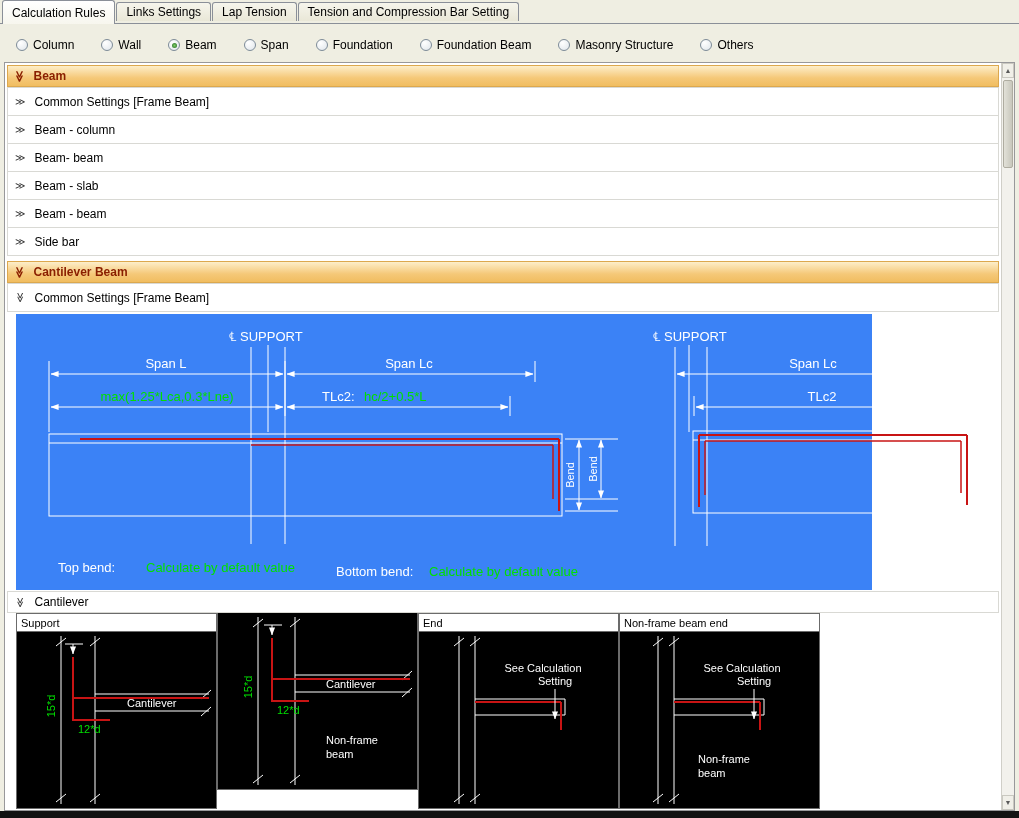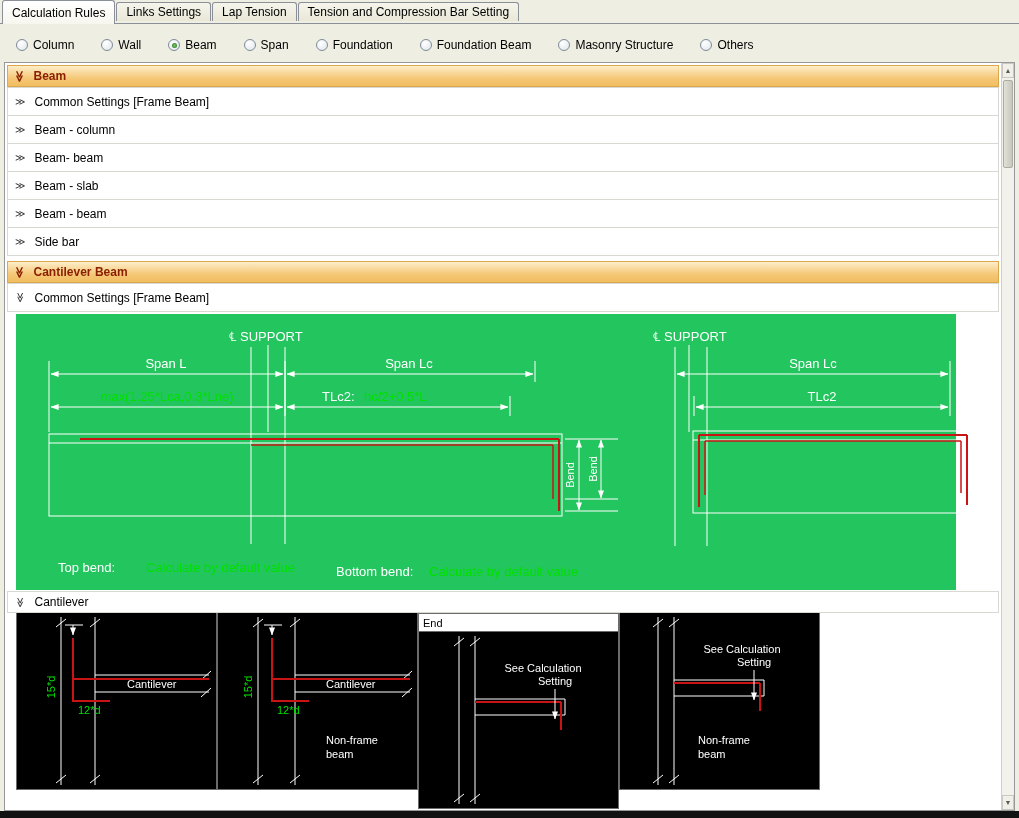--- a/index.html
+++ b/index.html
@@ -29,21 +29,21 @@
       background:linear-gradient(#fdeec9,#f5c878 60%,#f1bd60);border:1px solid #dca84e;color:#8a1f00;font-weight:bold}
   .sec-hdr.mt{margin-top:5px}
   .sec-chev{display:inline-block;transform:rotate(90deg);margin-right:8px;font-size:11px}
 
   .row{margin:-1px 2px 0;height:29px;border:1px solid #d9d9d4;display:flex;align-items:center;padding:0 7px;background:#fff}
   .row.first{margin-top:0}
   .row.sm{height:22px;margin-top:1px}
   .row-chev{font-size:10px;color:#333;margin-right:9px}
   .row-chev.down{display:inline-block;transform:rotate(90deg)}
 
-  .diagram{margin:2px 2px 0 11px;width:940px;height:276px;background:#22c55e}
+  .diagram{margin:2px 2px 0 11px;width:856px;height:276px;background:#3b82f6}
   .panels{display:flex;margin-left:11px}
   .dpanel{width:201px}
   .dp-hdr{height:19px;border:1px solid #6b6b6b;background:#fff;font-size:11px;padding:3px 0 0 4px;white-space:nowrap;overflow:hidden}
   .dp-body{height:177px;background:#000;border:1px solid #6b6b6b;border-top:none;overflow:hidden}
 
   
   .vscroll{position:absolute;right:0;top:0;bottom:0;width:13px;background:#f2f1ec;border-left:1px solid #d0cfc8}
   .sc-btn{position:absolute;left:0;width:12px;height:15px;background:#f0efe8;border:1px solid #c9c8c0;
       color:#5a5a5a;font-size:7px;display:flex;align-items:center;justify-content:center}
   .sc-btn.up{top:0}
@@ -223,20 +223,21 @@
     </div>
 
     <div class="row sm">
       <span class="row-chev down">≫</span>
       <span>Cantilever</span>
     </div>
 
     <div class="panels">
 
       <div class="dpanel">
+        <div class="dp-hdr">Support</div>
         <div class="dp-body">
           <svg width="199" height="175" viewBox="0 0 199 175">
             <line x1="44" y1="4" x2="44" y2="172" class="w"></line>
             <line x1="78" y1="4" x2="78" y2="172" class="w"></line>
             <line x1="39" y1="14" x2="49" y2="6" class="w"></line>
             <line x1="73" y1="14" x2="83" y2="6" class="w"></line>
             <line x1="39" y1="170" x2="49" y2="162" class="w"></line>
             <line x1="73" y1="170" x2="83" y2="162" class="w"></line>
             <line x1="78" y1="62" x2="192" y2="62" class="w"></line>
             <line x1="78" y1="79" x2="192" y2="79" class="w"></line>
@@ -297,20 +298,21 @@
             <line x1="56" y1="70" x2="142" y2="70" class="r2"></line>
             <line x1="142" y1="70" x2="142" y2="98" class="r2"></line>
             <line x1="136" y1="57" x2="136" y2="87" class="w" marker-end="url(#aw)"></line>
             <text x="124" y="40" class="tw11 mid">See Calculation</text>
             <text x="136" y="53" class="tw11 mid">Setting</text>
           </svg>
         </div>
       </div>
 
       <div class="dpanel">
+        <div class="dp-hdr">Non-frame beam end</div>
         <div class="dp-body">
           <svg width="199" height="175" viewBox="0 0 199 175">
             <line x1="38" y1="4" x2="38" y2="172" class="w"></line>
             <line x1="54" y1="4" x2="54" y2="172" class="w"></line>
             <line x1="33" y1="14" x2="43" y2="6" class="w"></line>
             <line x1="49" y1="14" x2="59" y2="6" class="w"></line>
             <line x1="33" y1="170" x2="43" y2="162" class="w"></line>
             <line x1="49" y1="170" x2="59" y2="162" class="w"></line>
             <line x1="54" y1="67" x2="144" y2="67" class="w"></line>
             <line x1="54" y1="83" x2="144" y2="83" class="w"></line>

